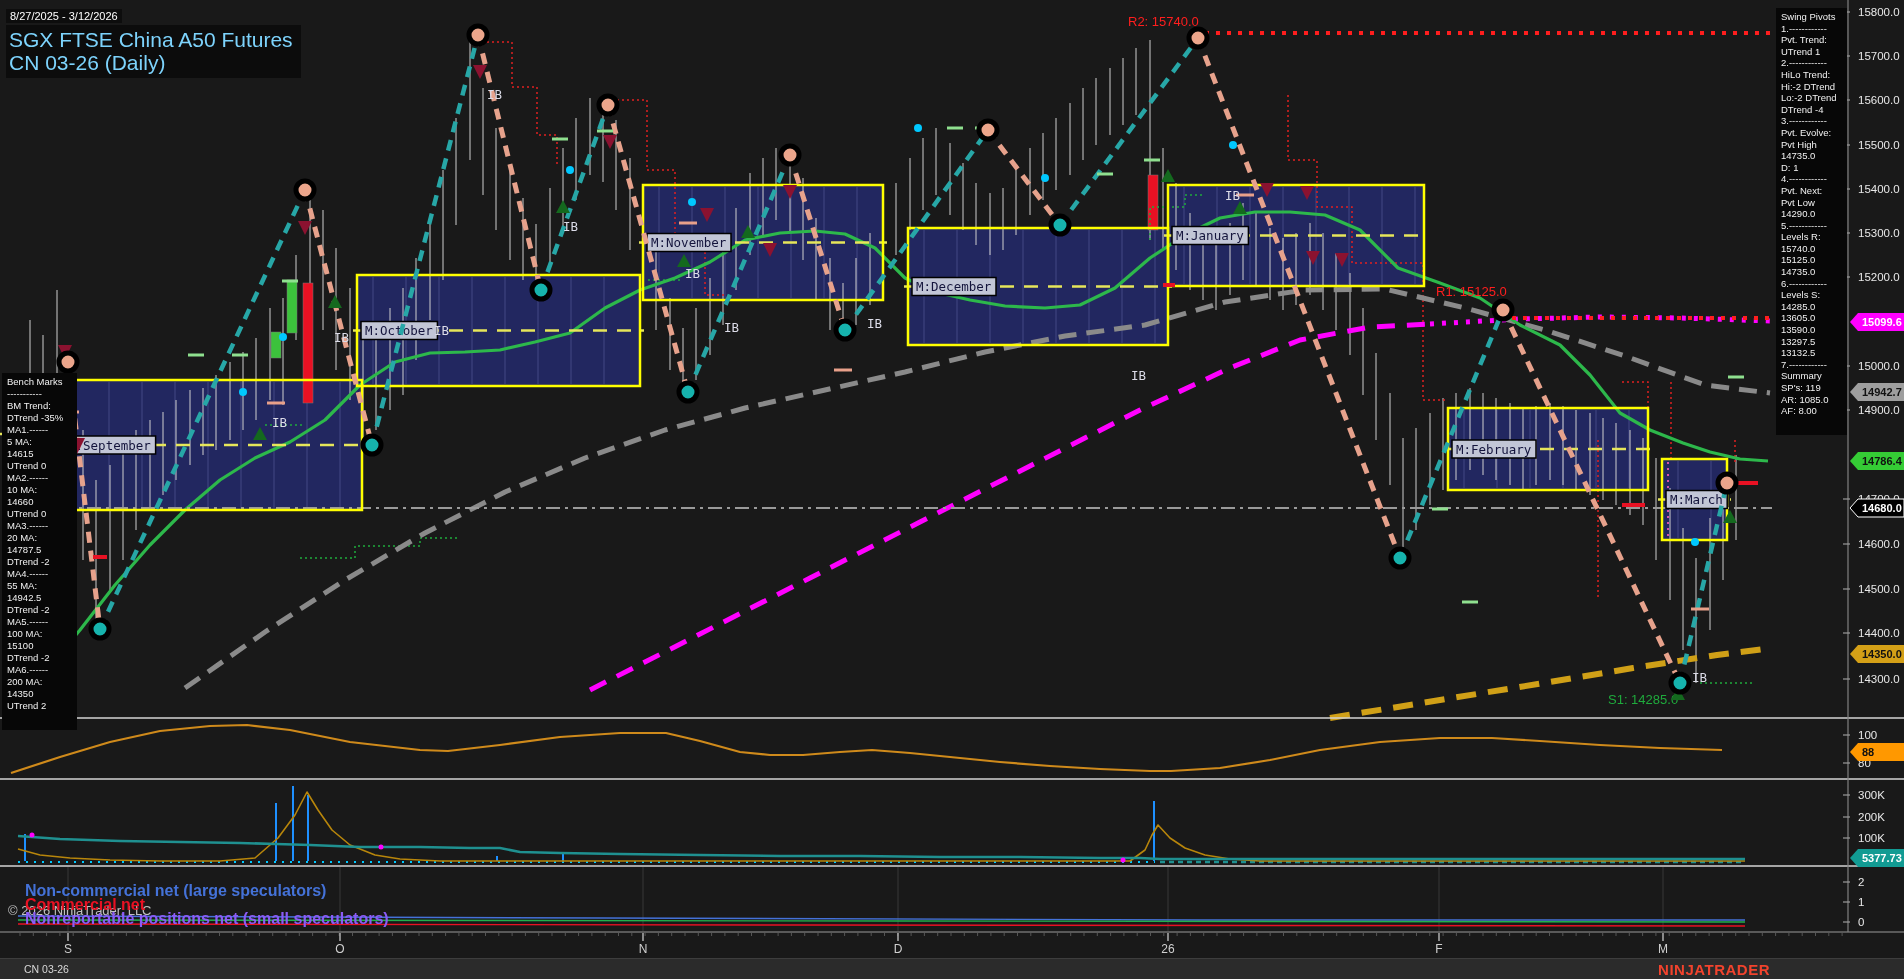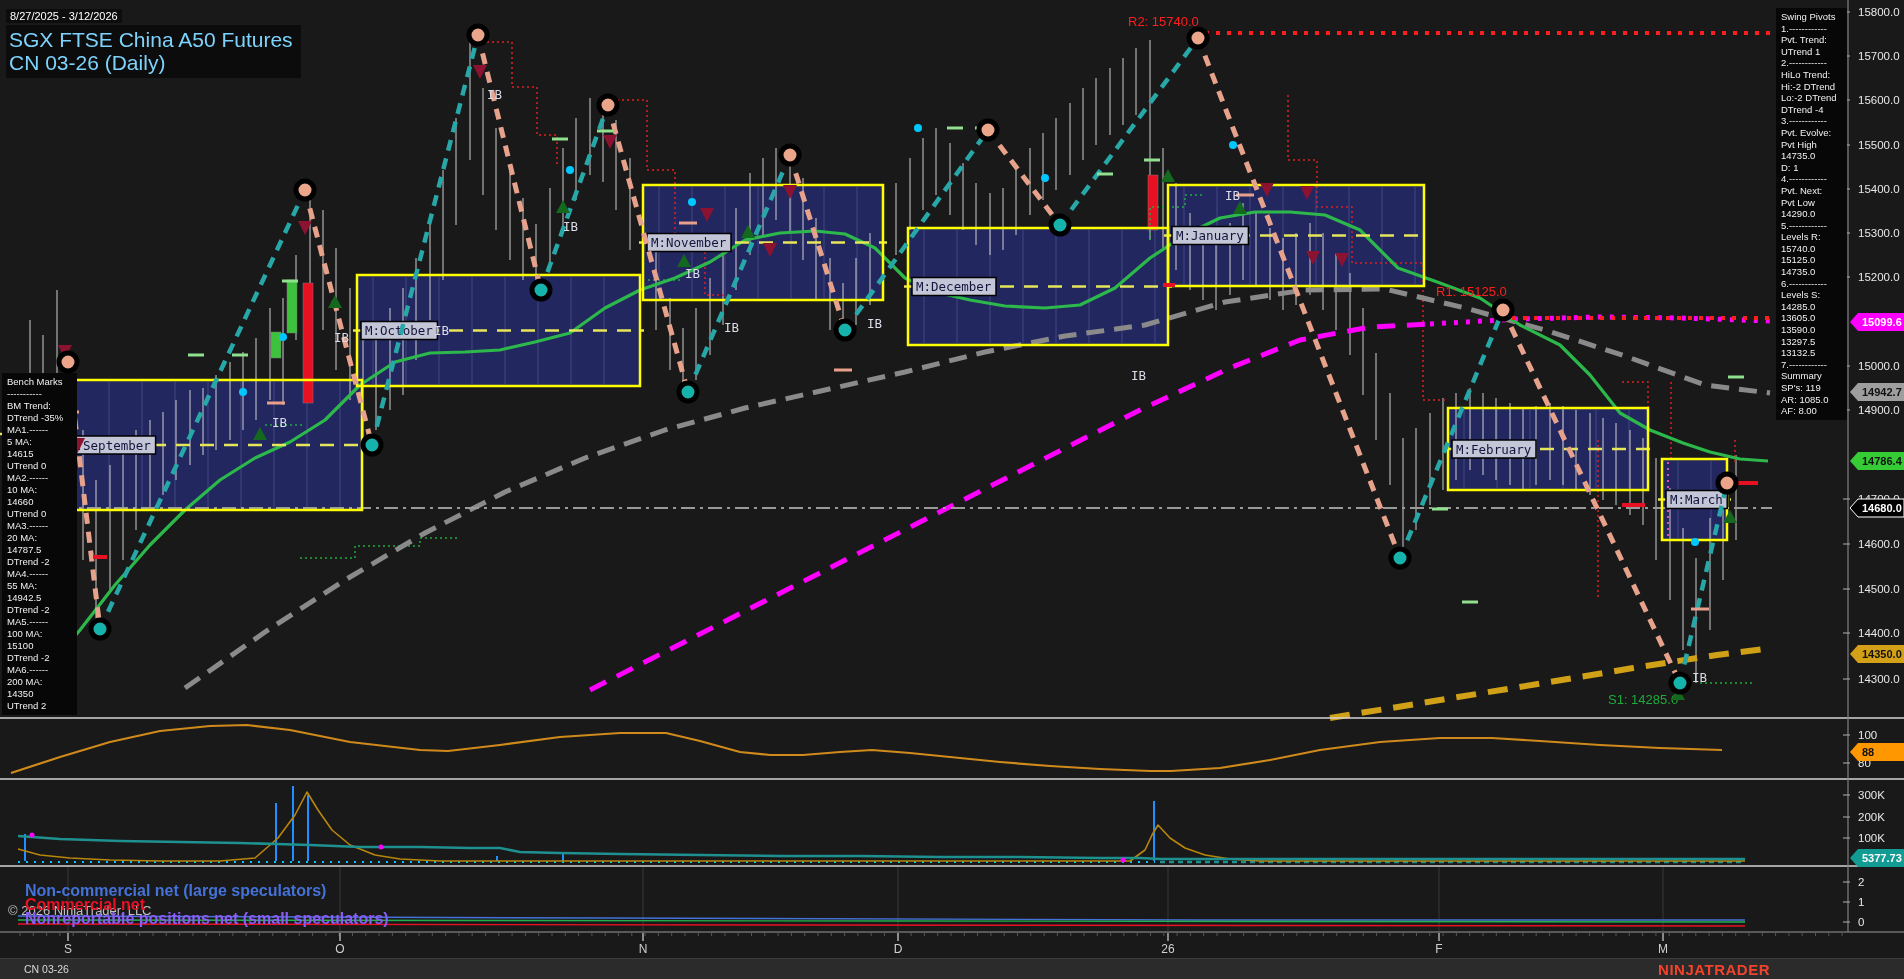--- a/index.html
+++ b/index.html
@@ -3,21 +3,21 @@
 <meta charset="utf-8">
 <style>
   html,body{margin:0;padding:0;background:#101010;}
   .screen{position:relative;width:1904px;height:979px;background:#191919;overflow:hidden;
           font-family:"Liberation Sans",sans-serif;}
   svg{position:absolute;left:0;top:0;}
   .hdr{position:absolute;left:6px;top:6px;z-index:30;}
   .hdr .dt{font-size:11px;color:#ffffff;background:#0d0d0d;padding:1px 4px;display:inline-block;}
   .hdr .ttl{background:#0c0c0c;color:#7dd3fc;font-size:21px;line-height:23px;padding:3px 8px 4px 3px;margin-top:1px;}
   .txtpanel{position:absolute;background:#070707;color:#f2f2f2;font-size:9.5px;z-index:25;
-            padding:3px 2px 3px 5px;white-space:pre;}
+            padding:3px 2px 18px 5px;white-space:pre;}
   .txtpanel div{height:12px;line-height:12px;}
   #benchPanel{left:2px;top:373px;width:68px;}
   #swingPanel{left:1776px;top:8px;width:64px;}
   #swingPanel div{height:11.6px;line-height:11.6px;}
   .cotlegend{position:absolute;left:25px;top:884px;z-index:26;font-size:16px;font-weight:bold;}
   .cotlegend div{height:14px;line-height:14px;}
   .copyright{position:absolute;left:8px;top:903px;z-index:25;font-size:13px;color:#c0c0c0;}
   .statusbar{position:absolute;left:0;top:958px;width:1904px;height:21px;background:#2b2b2b;
              border-top:1px solid #3d3d3d;z-index:30;}
   .statusbar .inst{position:absolute;left:24px;top:4px;font-size:10.5px;color:#d8d8d8;}

